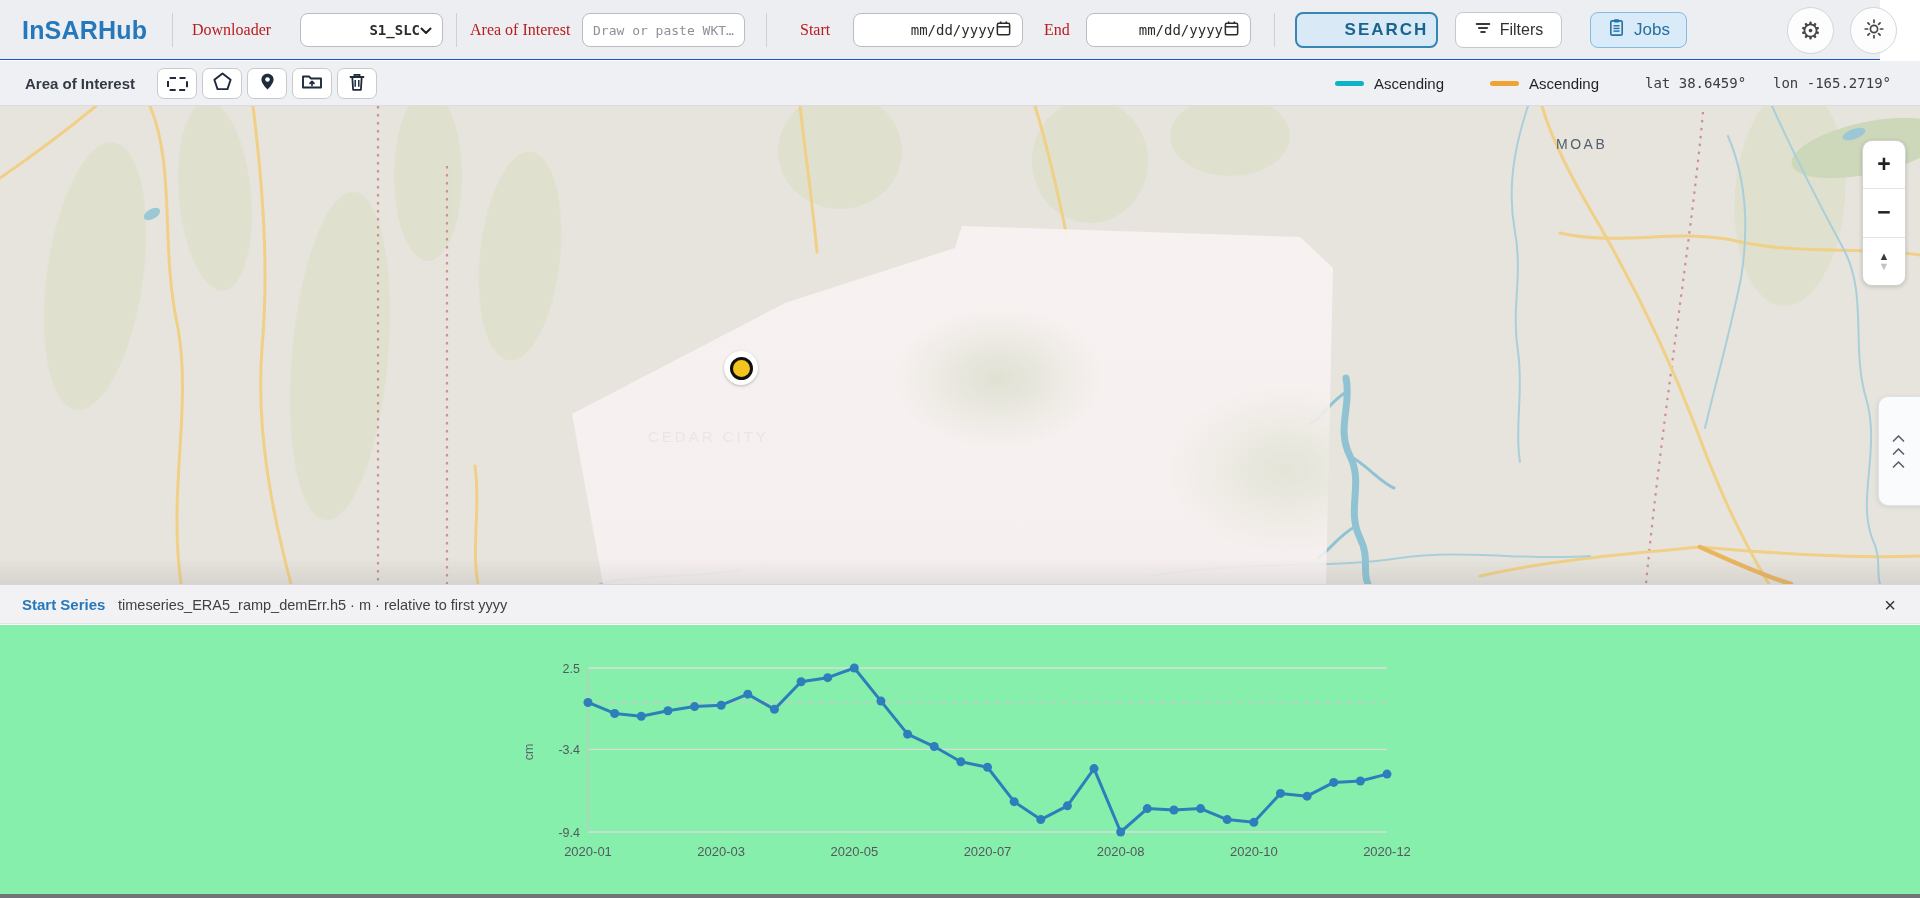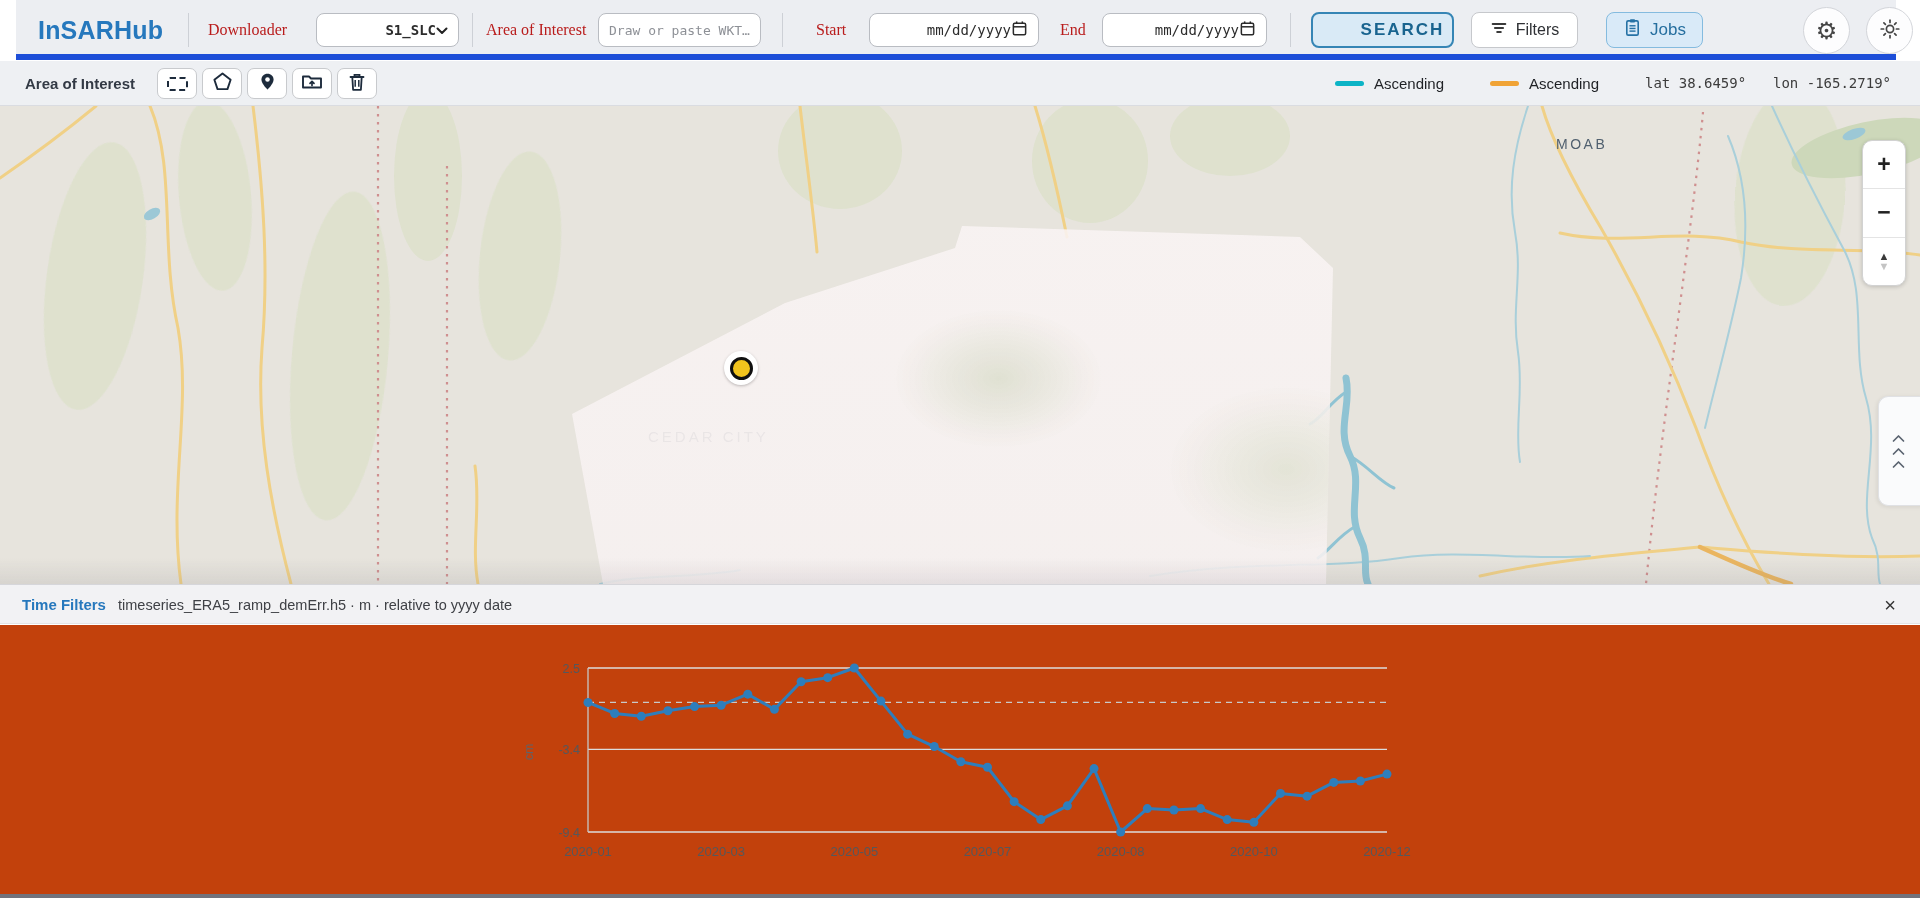--- a/index.html
+++ b/index.html
@@ -2,22 +2,22 @@
 <html><head>
 <meta charset="utf-8">
 <style>
   * { box-sizing: border-box; margin: 0; padding: 0; }
   html,body { width:1920px; height:898px; overflow:hidden; }
   body { font-family:"Liberation Sans", sans-serif; background:#fff; }
   .mono { font-family:"DejaVu Sans Mono", monospace; }
   .app { position:relative; width:1920px; height:898px; background:#fff; }
 
   
-  .header { position:absolute; left:16px; top:0; width:1880px; height:60px;
-            background:#ecEEf2; background:#eceef2; border-bottom:6px solid #1d4ed8; z-index:30; }
+  .header { position:absolute; left:0; top:0; width:1880px; height:60px;
+            background:#ecEEf2; background:#eceef2; border-bottom:1px solid #1d4ed8; z-index:30; }
   .brand { position:absolute; left:22px; top:0; height:60px; line-height:60px;
            font-size:25px; font-weight:bold; color:#2678bd; letter-spacing:.2px; }
   .vdiv { position:absolute; top:13px; width:1px; height:34px; background:#cdd0d6; }
   .hlabel { position:absolute; top:0; height:60px; line-height:60px; font-size:16px; color:#b91c1c;font-family:Liberation Serif, serif; }
   .hbox { position:absolute; top:13px; height:34px; background:#fff; border:1px solid #b9bcc2;
           border-radius:8px; display:flex; align-items:center; padding:0 10px; cursor:pointer; }
   .hbox .mono { font-size:14px; color:#2c2c2c; }
   .aoi-input { position:absolute; top:13px; height:34px; width:163px; background:#fff;
                border:1px solid #b9bcc2; border-radius:8px; padding:0 10px;
                font-family:"DejaVu Sans Mono", monospace; font-size:13px; color:#333; outline:none; }
@@ -95,21 +95,21 @@
 
   
   .panel-header { position:absolute; left:0; top:584px; width:1920px; height:40px; background:#f2f2f4;
                   border-top:1px solid #d6d6da; border-bottom:1px solid #e3e3e6; z-index:20; }
   .panel-title { position:absolute; left:22px; top:0; height:40px; line-height:40px;
                  font-size:15px; font-weight:bold; color:#2678bd; }
   .panel-sub { position:absolute; left:118px; top:0; height:40px; line-height:40px;
                font-size:14.5px; color:#3f4146; }
   .panel-close { position:absolute; right:18px; top:8px; width:24px; height:24px; text-align:center;
                  line-height:24px; font-size:20px; color:#333; cursor:pointer; }
-  .panel-body { position:absolute; left:0; top:625px; width:1920px; height:269px; background:#c2410c; z-index:19;padding-left:19px; }
+  .panel-body { position:absolute; left:0; top:625px; width:1920px; height:269px; background:#86efac; z-index:19;padding-left:19px; }
   .bottom-bar { position:absolute; left:0; top:894px; width:1920px; height:4px; background:#72727b; }
 
   .chart-wrap { position:absolute; left:440px; top:15px; width:1010px; height:235px; }
   svg text { font-family:"Liberation Sans", sans-serif; }
 </style>
 </head>
 <body>
 
 <div class="app">
 
@@ -340,22 +340,22 @@
       <svg width="15" height="9" viewBox="0 0 15 9">
           <path d="M2.5 7 L7.5 2 L12.5 7" fill="none" stroke="#5a6470" stroke-width="1.7" stroke-linecap="round" stroke-linejoin="round"></path>
         </svg>
       <svg width="15" height="9" viewBox="0 0 15 9">
           <path d="M2.5 7 L7.5 2 L12.5 7" fill="none" stroke="#5a6470" stroke-width="1.7" stroke-linecap="round" stroke-linejoin="round"></path>
         </svg>
     </div>
   </div>
 
   <div class="panel-header">
-    <div class="panel-title">Time Filters</div>
-    <div class="panel-sub">timeseries_ERA5_ramp_demErr.h5 · m · relative to yyyy date</div>
+    <div class="panel-title">Start Series</div>
+    <div class="panel-sub">timeseries_ERA5_ramp_demErr.h5 · m · relative to first yyyy</div>
     <div class="panel-close">×</div>
   </div>
 
   <div class="panel-body">
     <div class="chart-wrap">
       <svg id="ts-chart" width="1010" height="235" viewBox="0 0 1010 235">
           <line x1="148" y1="28" x2="947" y2="28" stroke="#dcdcdc" stroke-width="1.3"></line>
           <text x="140" y="32.5" text-anchor="end" font-size="12.5" fill="#55585c">2.5</text>
           <line x1="148" y1="109.3109243697479" x2="947" y2="109.3109243697479" stroke="#dcdcdc" stroke-width="1.3"></line>
           <text x="140" y="113.8109243697479" text-anchor="end" font-size="12.5" fill="#55585c">-3.4</text>

